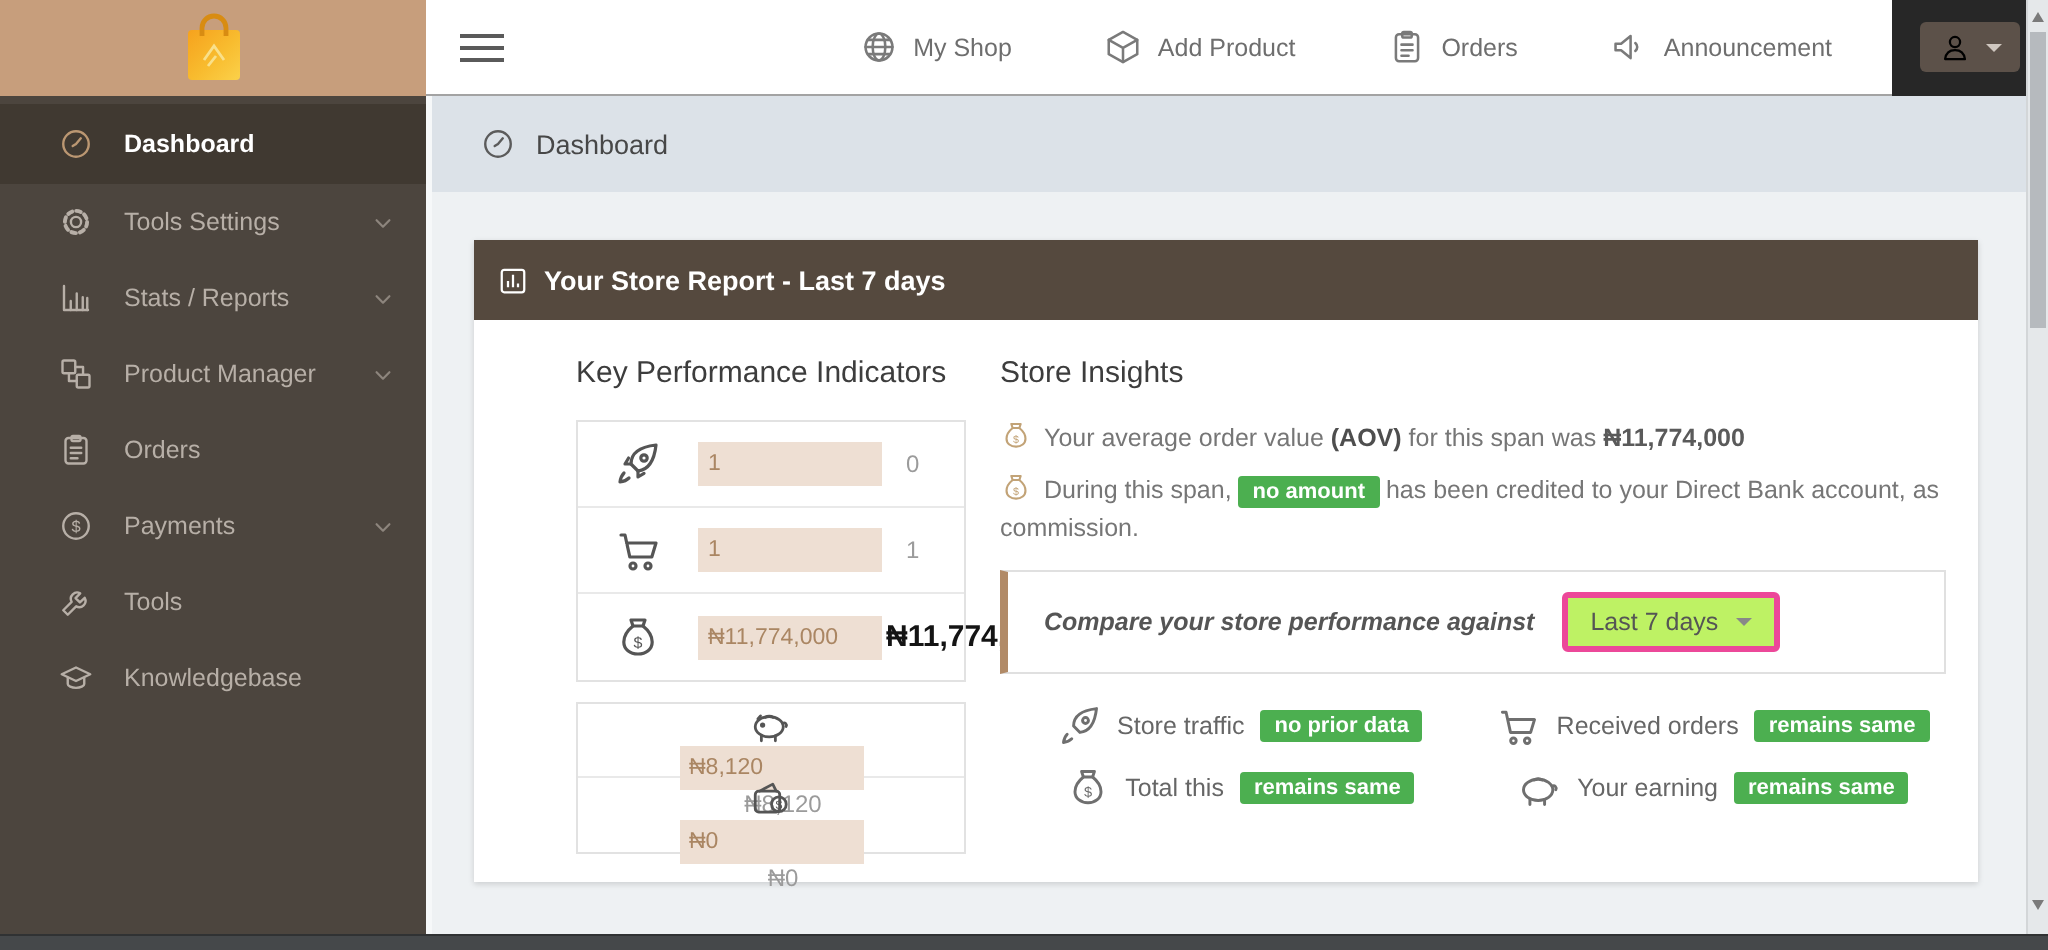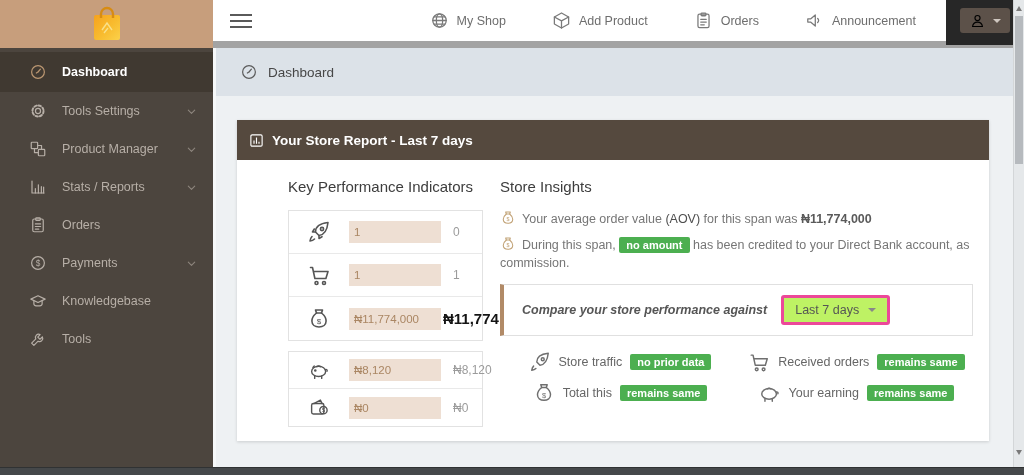--- a/index.html
+++ b/index.html
@@ -12,21 +12,21 @@
   .nav { padding-top:4px; }
   .nav-item { height:38px; display:flex; align-items:center; gap:15px; padding:0 16px 0 29px;
               color:#b7afa7; font-size:12.5px; cursor:pointer; }
   .nav-item.active { background:#403931; color:#ffffff; height:40px; font-weight:bold; }
   .nav-item.active .nav-ic { color:#bb9772; }
   .nav-ic { width:18px; height:18px; flex:none; color:inherit; }
   .nav-chev { margin-left:auto; width:11px; height:11px; color:#8d857d; }
 
   
   .topbar { position:absolute; left:213px; top:0; width:811px; height:48px; background:#ffffff;
-            border-bottom:7px solid #a3a3a3; display:flex; align-items:center; }
+            border-bottom:1px solid #a3a3a3; display:flex; align-items:center; }
   .hamburger { margin-left:17px; width:22px; cursor:pointer; }
   .hamburger span { display:block; height:2px; background:#5a5a5a; margin:4px 0; }
   .topnav { margin-left:auto; display:flex; align-items:center; gap:46px; margin-right:30px; }
   .topnav-item { display:flex; align-items:center; gap:8px; color:#6e6e6e; font-size:12.5px; cursor:pointer; white-space:nowrap; }
   .tn-ic { width:19px; height:19px; color:#7a7a7a; }
   .userbox { width:78px; height:48px; background:#272727; flex:none; display:flex; align-items:center; justify-content:center; }
   .user-btn { background:#5c5149; border-radius:3px; padding:4px 9px; display:flex; align-items:center; gap:7px; cursor:pointer; }
   .user-btn .caret { width:0; height:0; border-left:4px solid transparent; border-right:4px solid transparent; border-top:4px solid #cfc7c0; }
 
   
@@ -50,34 +50,34 @@
   .card-header { height:40px; background:#55493e; color:#fff; display:flex; align-items:center; gap:8px;
                  padding-left:12px; font-size:13.5px; font-weight:bold; }
   .ch-ic { width:15px; height:15px; color:#fff; }
   .card-body { display:flex; padding:16px 16px 0 18px; }
 
   
   .kpi { width:228px; flex:none;padding-left:33px; }
   .sec-title { font-size:15px; color:#3d3d3d; margin:2px 0 15px; }
   .kpi-table { border:1px solid #e2e2e2; margin-bottom:10px; background:#fff; }
   .kpi-row { height:43px; display:flex; align-items:center; border-bottom:1px solid #e9e9e9; }
-  .kpi-table.small .kpi-row { height:37px; }
+  .kpi-table.small .kpi-row { height:37px;flex-direction:column; }
   .kpi-row:last-child { border-bottom:none; }
   .kpi-icon { width:60px; display:flex; justify-content:center; color:#555; flex:none; }
   .kpi-icon svg { width:24px; height:24px; }
   .kpi-table.small .kpi-icon svg { width:21px; height:21px; }
   .kpi-cur { width:92px; flex:none; background:#eedfd3; color:#aa8663; font-size:11.5px; padding:5px 5px; overflow:hidden; white-space:nowrap; }
   .kpi-prev { margin-left:12px; color:#9b9b9b; font-size:12px; white-space:nowrap; }
   .kpi-prev.big { margin-left:2px; color:#141414; font-weight:bold; font-size:15px; }
 
   
   .insights { flex:1; padding-left:17px; min-width:0; }
   .ins-line { color:#767676; font-size:12.5px; line-height:18px; margin-bottom:8px; }
   .ins-line .ins-ic { width:16px; height:16px; color:#c2a377; vertical-align:-3px; margin-right:6px; }
-  .ins-bold { font-weight:normal; color:#4e4e4e;margin-top:44px; }
+  .ins-bold { font-weight:bold; color:#4e4e4e;margin-top:44px; }
   .ins-val { color:#5a5a5a; font-weight:bold; }
   .badge { background:#4caf50; color:#fff; font-weight:bold; font-size:11px; padding:2px 7px; border-radius:2px; white-space:nowrap; }
   .compare { margin-top:12px; margin-right:0; border:1px solid #e0e0e0; border-left:4px solid #b18a67;
              height:52px; display:flex; align-items:center; gap:14px; padding-left:18px; background:#fff; }
   .compare-label { font-style:italic; font-weight:bold; color:#555; font-size:12.5px; }
   .compare-select { border:3px solid #ec4899; border-radius:3px; padding:5px 11px; font-size:12.5px; color:#555;
                     display:flex; align-items:center; gap:9px; background:#bef264; cursor:pointer; }
   .compare-select .caret { width:0; height:0; border-left:4px solid transparent; border-right:4px solid transparent; border-top:4px solid #888; }
   .stats { margin-top:15px; display:grid; grid-template-columns:240px 1fr; row-gap:9px; }
   .stat { display:flex; align-items:center; gap:8px; color:#666; font-size:12.5px; white-space:nowrap;justify-content:center; }
@@ -124,74 +124,74 @@
             <circle cx="12" cy="12" r="7.4" stroke-width="2.6" stroke-dasharray="3.1 2.7"></circle>
           </svg>
         <span>Tools Settings</span>
         <svg class="nav-chev stroke" viewBox="0 0 24 24">
             <path d="M5 9l7 7 7-7" stroke-width="2.4"></path>
           </svg>
       </div>
 
       <div class="nav-item">
         <svg class="nav-ic stroke" viewBox="0 0 24 24">
+          <path d="M4 4v16h16"></path>
+            <path d="M8.5 20v-6M12.5 20V9M16.5 20v-8.5M19.5 20V12"></path>
+          </svg>
+        <span>Stats / Reports</span>
+        <svg class="nav-chev stroke" viewBox="0 0 24 24">
+            <path d="M5 9l7 7 7-7" stroke-width="2.4"></path>
+          </svg>
+      </div>
+
+      <div class="nav-item">
+        <svg class="nav-ic stroke" viewBox="0 0 24 24">
           <rect x="3" y="3" width="8.5" height="8.5" rx="1"></rect>
             <rect x="12.5" y="12.5" width="8.5" height="8.5" rx="1"></rect>
           <path d="M11.5 7.3h5.2v5.2M7.3 11.5v5.2h5.2"></path>
           </svg>
         <span>Product Manager</span>
         <svg class="nav-chev stroke" viewBox="0 0 24 24">
             <path d="M5 9l7 7 7-7" stroke-width="2.4"></path>
           </svg>
       </div>
 
       <div class="nav-item">
         <svg class="nav-ic stroke" viewBox="0 0 24 24">
-          <path d="M4 4v16h16"></path>
-            <path d="M8.5 20v-6M12.5 20V9M16.5 20v-8.5M19.5 20V12"></path>
-          </svg>
-        <span>Stats / Reports</span>
-        <svg class="nav-chev stroke" viewBox="0 0 24 24">
-            <path d="M5 9l7 7 7-7" stroke-width="2.4"></path>
-          </svg>
-      </div>
-
-      <div class="nav-item">
-        <svg class="nav-ic stroke" viewBox="0 0 24 24">
           <rect x="5" y="4" width="14" height="17" rx="2"></rect>
             <rect x="9" y="2.6" width="6" height="3.4" rx="1"></rect>
           <path d="M8.5 10.5h7M8.5 14h7M8.5 17.5h4.5"></path>
           </svg>
         <span>Orders</span>
       </div>
 
       <div class="nav-item">
         <svg class="nav-ic stroke" viewBox="0 0 24 24">
           <circle cx="12" cy="12" r="8.5"></circle>
             <text x="12" y="16" text-anchor="middle" font-size="11" fill="currentColor" stroke="none" font-family="Liberation Sans, sans-serif">$</text>
           </svg>
         <span>Payments</span>
         <svg class="nav-chev stroke" viewBox="0 0 24 24">
             <path d="M5 9l7 7 7-7" stroke-width="2.4"></path>
           </svg>
       </div>
 
       <div class="nav-item">
         <svg class="nav-ic stroke" viewBox="0 0 24 24">
+          <path d="M14.8 6.2a4.2 4.2 0 0 0-5.7 5.7L3.5 17.5 6.5 20.5l5.6-5.6a4.2 4.2 0 0 0 5.7-5.7L14.6 12.3l-2.9-2.9z"></path>
+          </svg>
+        <span>Tools</span>
+      </div>
+
+      <div class="nav-item">
+        <svg class="nav-ic stroke" viewBox="0 0 24 24">
           <path d="M2.5 9.5L12 5l9.5 4.5L12 14z"></path>
             <path d="M6.5 11.8V16c0 1.3 2.5 2.6 5.5 2.6s5.5-1.3 5.5-2.6v-4.2"></path>
           </svg>
         <span>Knowledgebase</span>
-      </div>
-
-      <div class="nav-item">
-        <svg class="nav-ic stroke" viewBox="0 0 24 24">
-          <path d="M14.8 6.2a4.2 4.2 0 0 0-5.7 5.7L3.5 17.5 6.5 20.5l5.6-5.6a4.2 4.2 0 0 0 5.7-5.7L14.6 12.3l-2.9-2.9z"></path>
-          </svg>
-        <span>Tools</span>
       </div>
 
     </div>
   </div>
 
   <div class="topbar">
     <div class="hamburger">
         <span></span>
         <span></span>
         <span></span>

